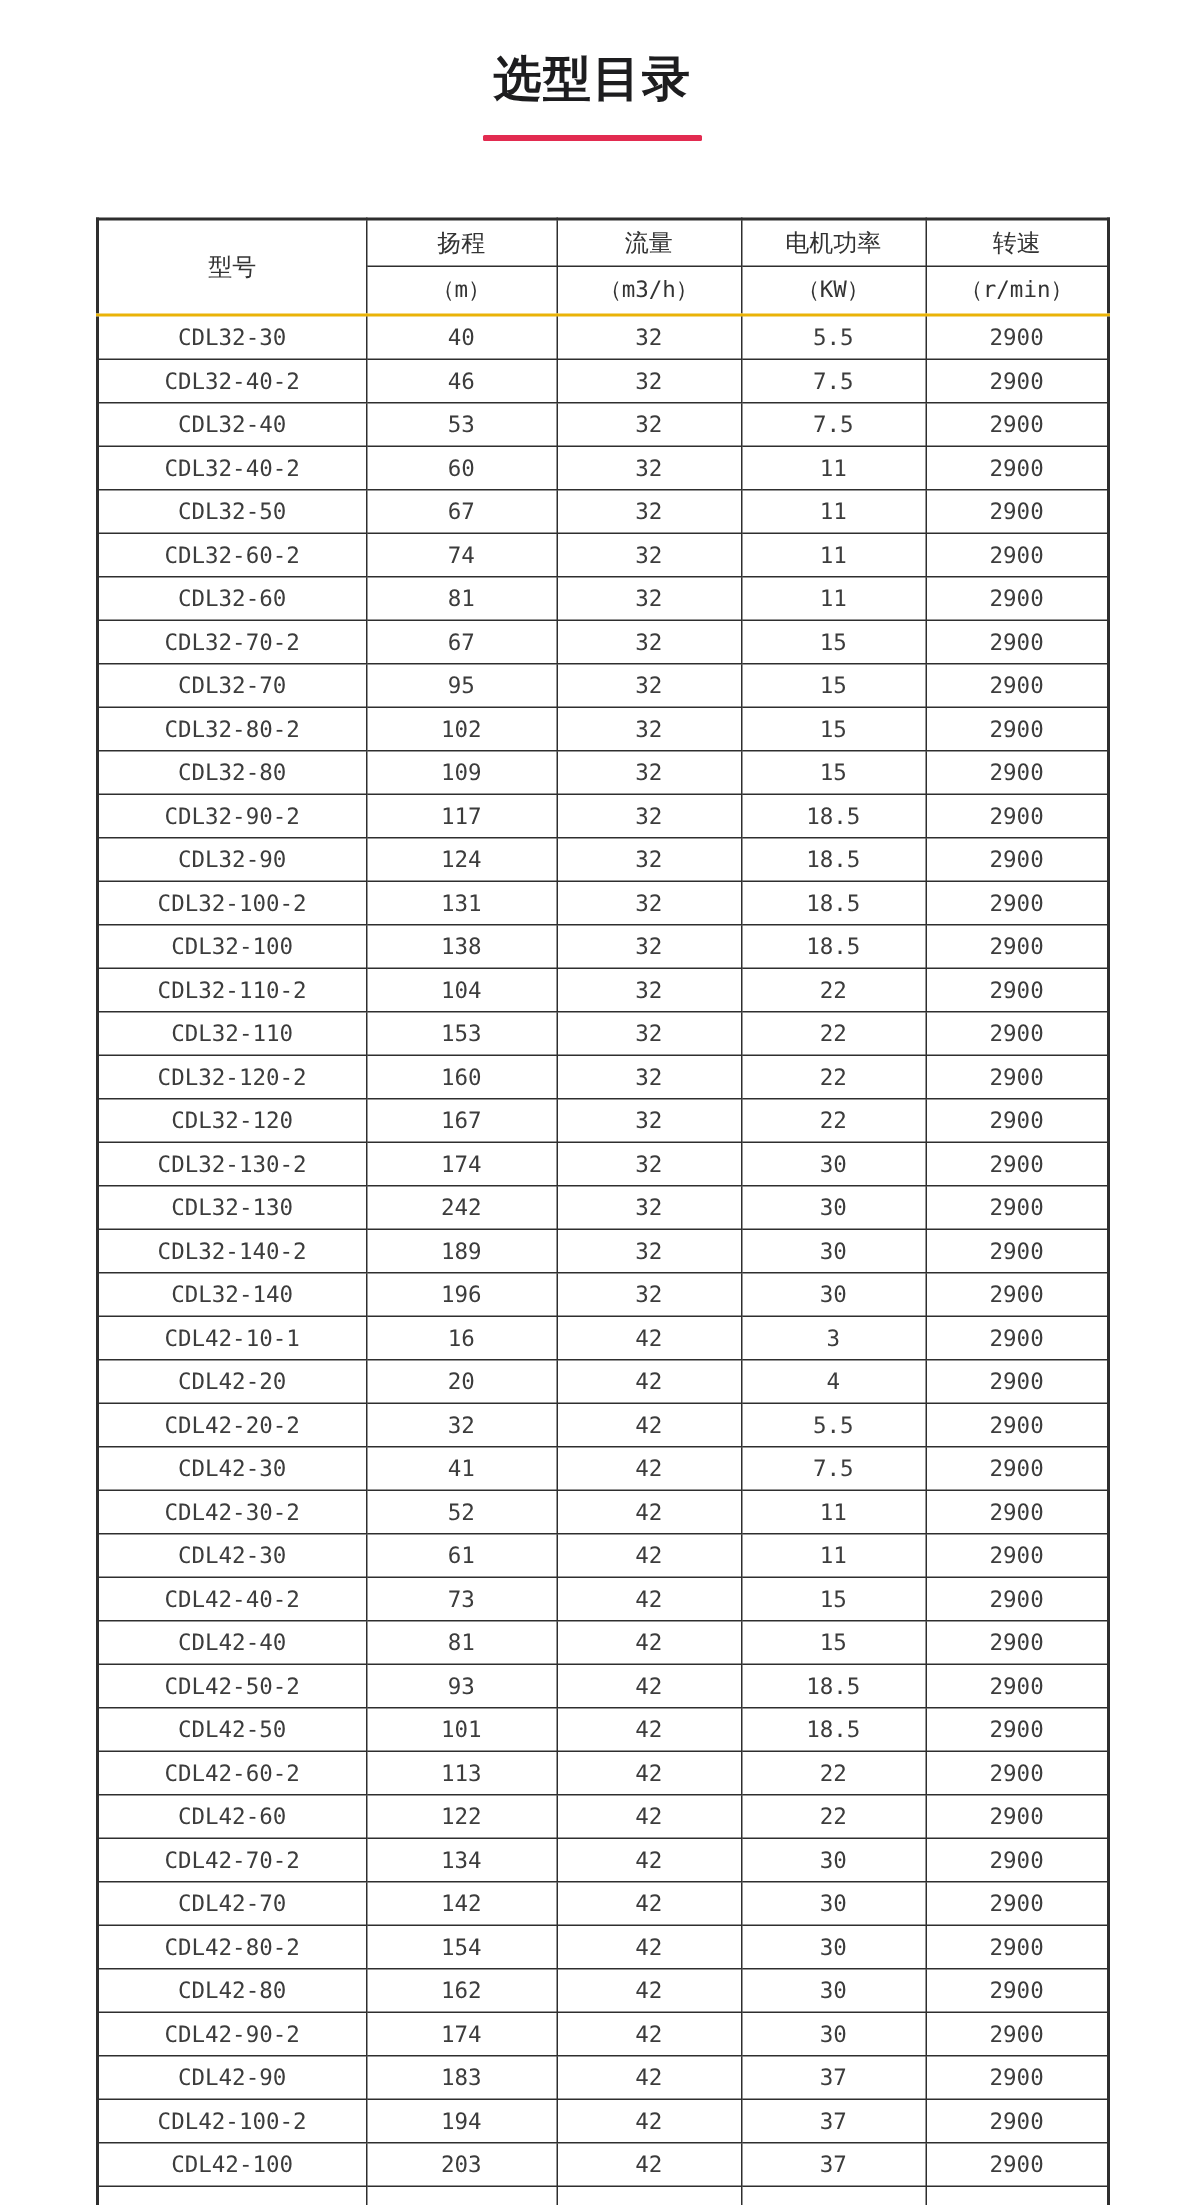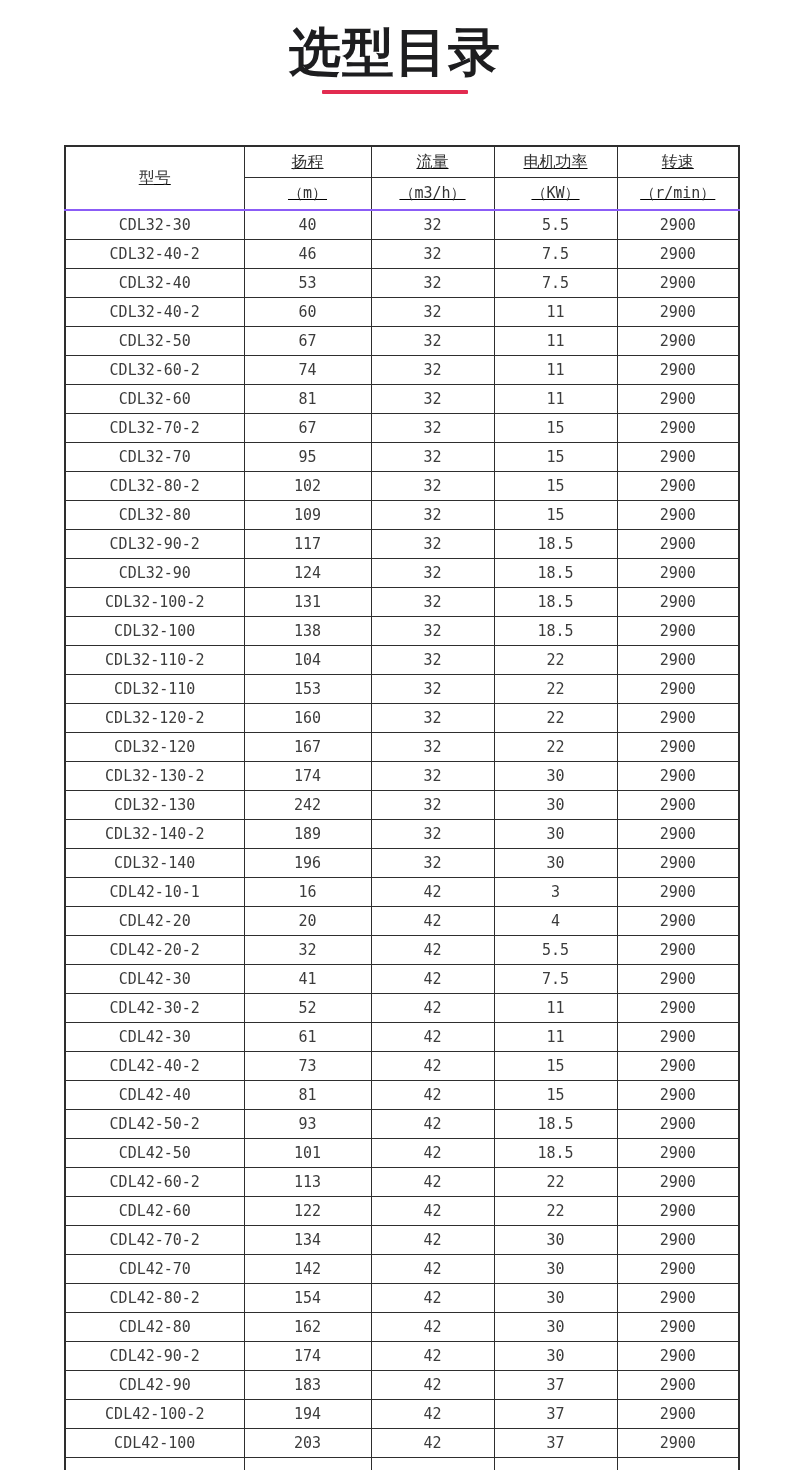--- a/index.html
+++ b/index.html
@@ -19,21 +19,21 @@
     position: relative;
   }
   .title-wrap {
     text-align: center;
     padding-top: 26px;
   }
   .page-title {
     margin: 0;
     font-family: "DejaVu Sans", "Liberation Sans", sans-serif;
     font-weight: 900;
-    font-size: 52px;
+    font-size: 32px;
     line-height: 52px;
     color: #1d1d1f;
     letter-spacing: 1px;
   }
   .title-underline {
     width: 146px;
     height: 4px;
     margin: 12px auto 0 auto;
     background: #e22b50; 
     border-radius: 1px;
@@ -48,22 +48,21 @@
   table.catalog th,
   table.catalog td {
     border: 1px solid #2e2e2e;
     text-align: center;
     vertical-align: middle;
     padding: 0;
     overflow: hidden;
     white-space: nowrap;
   }
   thead {
-    border-bottom: 2px solid #8b5cf6;
-    text-decoration: underline;
+    border-bottom: 2px solid #eab308;
   }
   thead th {
     font-family: "DejaVu Sans", "Liberation Sans", sans-serif;
     font-weight: 400;
     font-size: 16px;
     color: #333333;
     height: 30px;
   }
   thead tr.unit-row th {
     height: 31px;

